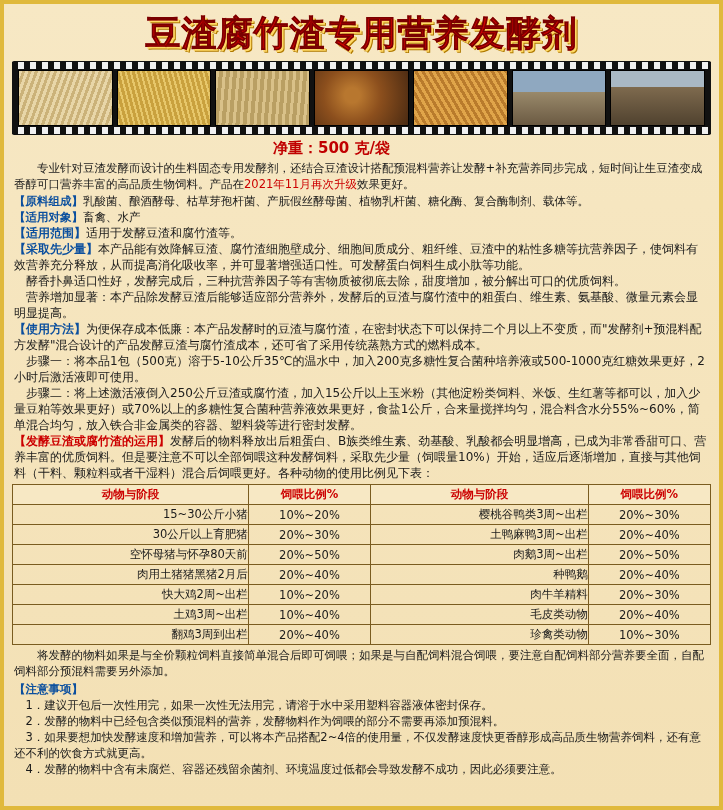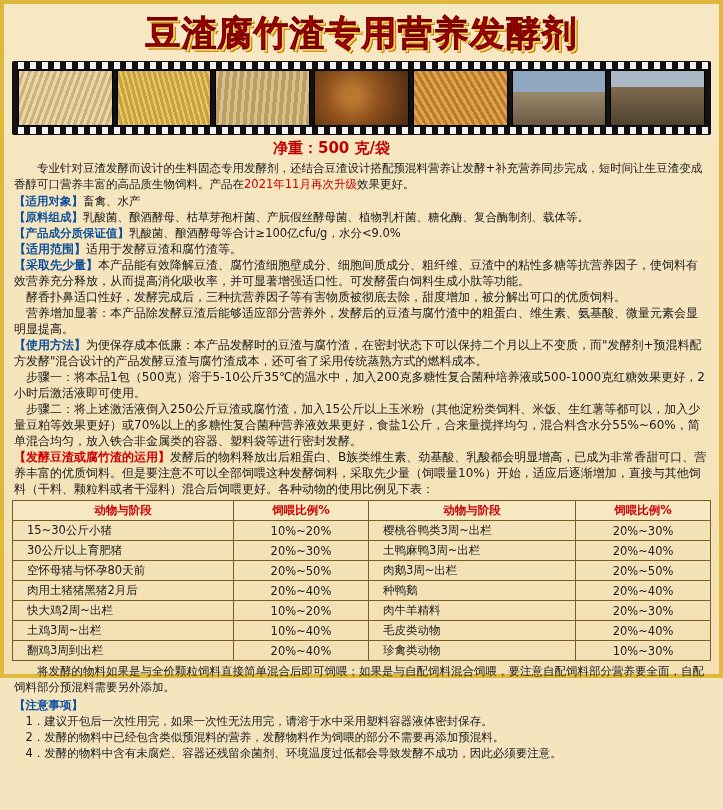--- a/index.html
+++ b/index.html
@@ -5,21 +5,21 @@
   html,body{margin:0;padding:0;}
   body{
     width:723px;height:810px;
     background:#f5e5bf;
     font-family:"DejaVu Sans","Liberation Sans",sans-serif;
     color:#1a1a1a;
     overflow:hidden;
   }
   .page{
     position:relative;
-    width:723px;height:678px;
+    width:723px;height:810px;
     background:linear-gradient(#f7e8c4,#f3e0b4);
     border:4px solid #e0b93c;
     box-sizing:border-box;
     padding:4px 8px 0 8px;
   }
   
   .title-band{
     text-align:center;
     margin:2px 0 4px 0;
   }
@@ -98,30 +98,30 @@
   .ind{ text-indent:1em; }
   
   table.ratio{
     width:100%;
     border-collapse:collapse;
     margin:3px 0 2px 0;
     font-size:11.5px;
   }
   table.ratio th,table.ratio td{
     border:1px solid #7a5c20;
-    padding:1px 14px;
+    padding:1px 0;
     text-align:center;
     height:17px;
   }
   table.ratio th{
     color:#cc0000;
     font-weight:bold;
     background:#f7e8c4;
   }
-  table.ratio td.stage{text-align:left;}
+  table.ratio td.stage{text-align:right;}
   table.ratio td.pct{text-align:center;}
   
   .notes{font-size:11.5px;line-height:16px;margin:2px;}
   .notes .h{color:#0b4f9e;font-weight:bold;}
 </style>
 </head>
 <body>
 
 <div class="page">
 
@@ -139,27 +139,24 @@
     <div class="frame f7"></div>
   </div>
 
   <div class="weight">净重：500 克/袋</div>
 
   <div class="para">
     <span>专业针对豆渣发酵而设计的生料固态专用发酵剂，还结合豆渣设计搭配预混料营养让发酵+补充营养同步完成，短时间让生豆渣变成香醇可口营养丰富的高品质生物饲料。产品在</span><span class="red">2021年11月再次升级</span><span>效果更好。</span>
   </div>
 
   <div class="kv">
+    <span class="k">【原料组成】</span><span>乳酸菌、酿酒酵母、枯草芽孢杆菌、产朊假丝酵母菌、植物乳杆菌、糖化酶、复合酶制剂、载体等。</span>
+  </div>
+  <div class="kv">
     <span class="k">【适用对象】</span><span>畜禽、水产</span>
-  </div>
-  <div class="kv">
-    <span class="k">【原料组成】</span><span>乳酸菌、酿酒酵母、枯草芽孢杆菌、产朊假丝酵母菌、植物乳杆菌、糖化酶、复合酶制剂、载体等。</span>
-  </div>
-  <div class="kv">
-    <span class="k">【产品成分质保证值】</span><span>乳酸菌、酿酒酵母等合计≥100亿cfu/g，水分&lt;9.0%</span>
   </div>
 
   <div class="sect">
     <span class="h">【适用范围】</span><span>适用于发酵豆渣和腐竹渣等。</span>
   </div>
 
   <div class="sect">
     <div>
       <span class="h">【采取先少量】</span><span>本产品能有效降解豆渣、腐竹渣细胞壁成分、细胞间质成分、粗纤维、豆渣中的粘性多糖等抗营养因子，使饲料有效营养充分释放，从而提高消化吸收率，并可显著增强适口性。可发酵蛋白饲料生成小肽等功能。</span>
     </div>
@@ -235,17 +232,18 @@
   </table>
 
   <div class="para">将发酵的物料如果是与全价颗粒饲料直接简单混合后即可饲喂；如果是与自配饲料混合饲喂，要注意自配饲料部分营养要全面，自配饲料部分预混料需要另外添加。</div>
 
   <div class="notes">
     <div>
       <span class="h">【注意事项】</span>
     </div>
     <div class="ind">1．建议开包后一次性用完，如果一次性无法用完，请溶于水中采用塑料容器液体密封保存。</div>
     <div class="ind">2．发酵的物料中已经包含类似预混料的营养，发酵物料作为饲喂的部分不需要再添加预混料。</div>
+    <div class="ind">3．如果要想加快发酵速度和增加营养，可以将本产品搭配2~4倍的使用量，不仅发酵速度快更香醇形成高品质生物营养饲料，还有意还不利的饮食方式就更高。</div>
     <div class="ind">4．发酵的物料中含有未腐烂、容器还残留余菌剂、环境温度过低都会导致发酵不成功，因此必须要注意。</div>
 
   </div>
 
 </div>
 
 </body></html>

